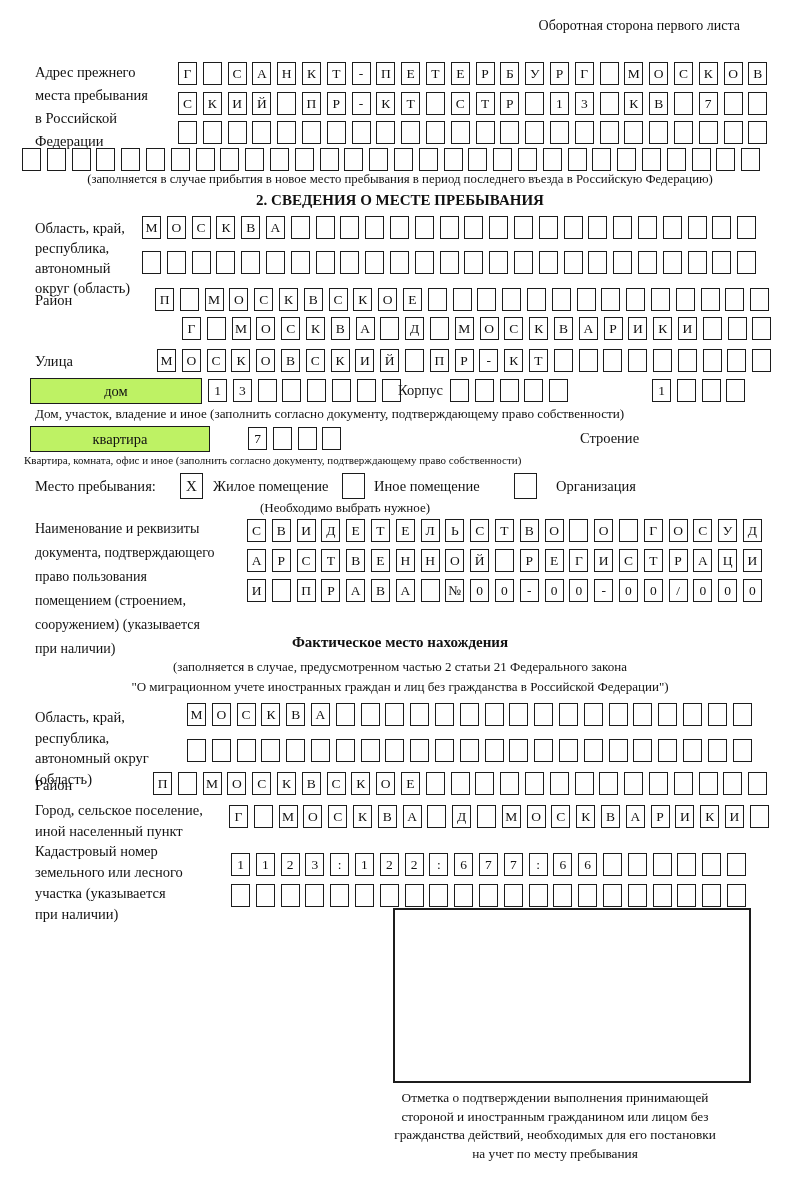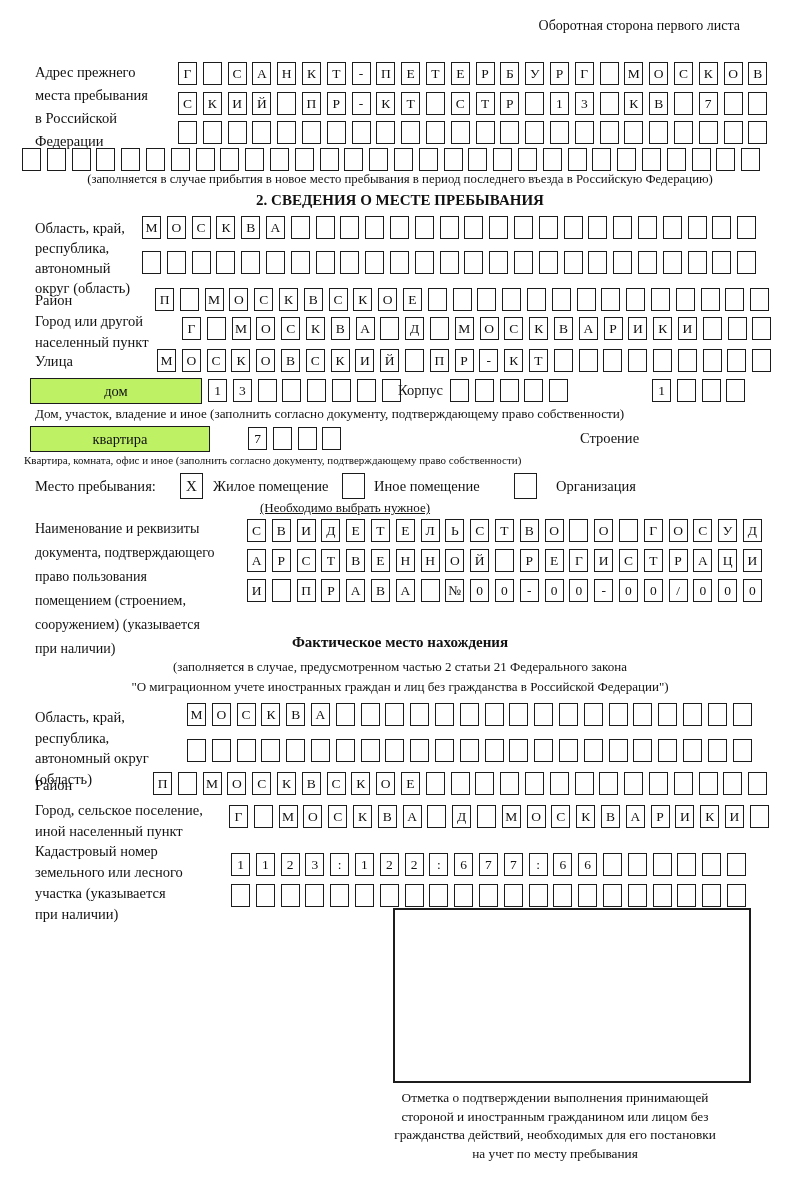--- a/index.html
+++ b/index.html
@@ -235,22 +235,20 @@
       <span class="cell"></span>
       <span class="cell"></span>
       <span class="cell"></span>
       <span class="cell"></span>
       <span class="cell"></span>
       <span class="cell"></span>
       <span class="cell"></span>
       <span class="cell"></span>
     </div>
 
-  <div class="lbl" style="left:35px; top:311px; line-height:21px;">Город или другой
-населенный пункт</div>
   <div class="row" style="left:182px; top:317px;">
       <span class="cell">Г</span>
       <span class="cell"></span>
       <span class="cell">М</span>
       <span class="cell">О</span>
       <span class="cell">С</span>
       <span class="cell">К</span>
       <span class="cell">В</span>
       <span class="cell">А</span>
       <span class="cell"></span>
@@ -337,21 +335,21 @@
     </div>
   <div class="cap" style="left:24px; top:454px; font-size:11px;">Квартира, комната, офис и иное (заполнить согласно документу, подтверждающему право собственности)</div>
 
   <div class="inline-lbl" style="left:35px; top:478px;">Место пребывания:</div>
   <div class="chk" style="left:180px; top:473px;">X</div>
   <div class="inline-lbl" style="left:213px; top:478px;">Жилое помещение</div>
   <div class="chk" style="left:342px; top:473px;"></div>
   <div class="inline-lbl" style="left:374px; top:478px;">Иное помещение</div>
   <div class="chk" style="left:514px; top:473px;"></div>
   <div class="inline-lbl" style="left:556px; top:478px;">Организация</div>
-  <div class="cap" style="left:160px; top:500px; width:370px; text-align:center; font-size:13px;text-decoration:underline;">(Необходимо выбрать нужное)</div>
+  <div class="cap" style="left:160px; top:500px; width:370px; text-align:center; font-size:13px;">(Необходимо выбрать нужное)</div>
 
   <div class="lbl" style="left:35px; top:517px; line-height:24px; font-size:14px;">Наименование и реквизиты
 документа, подтверждающего
 право пользования
 помещением (строением,
 сооружением) (указывается
 при наличии)</div>
   <div class="row" style="left:247px; top:519px;">
       <span class="cell">С</span>
       <span class="cell">В</span>

